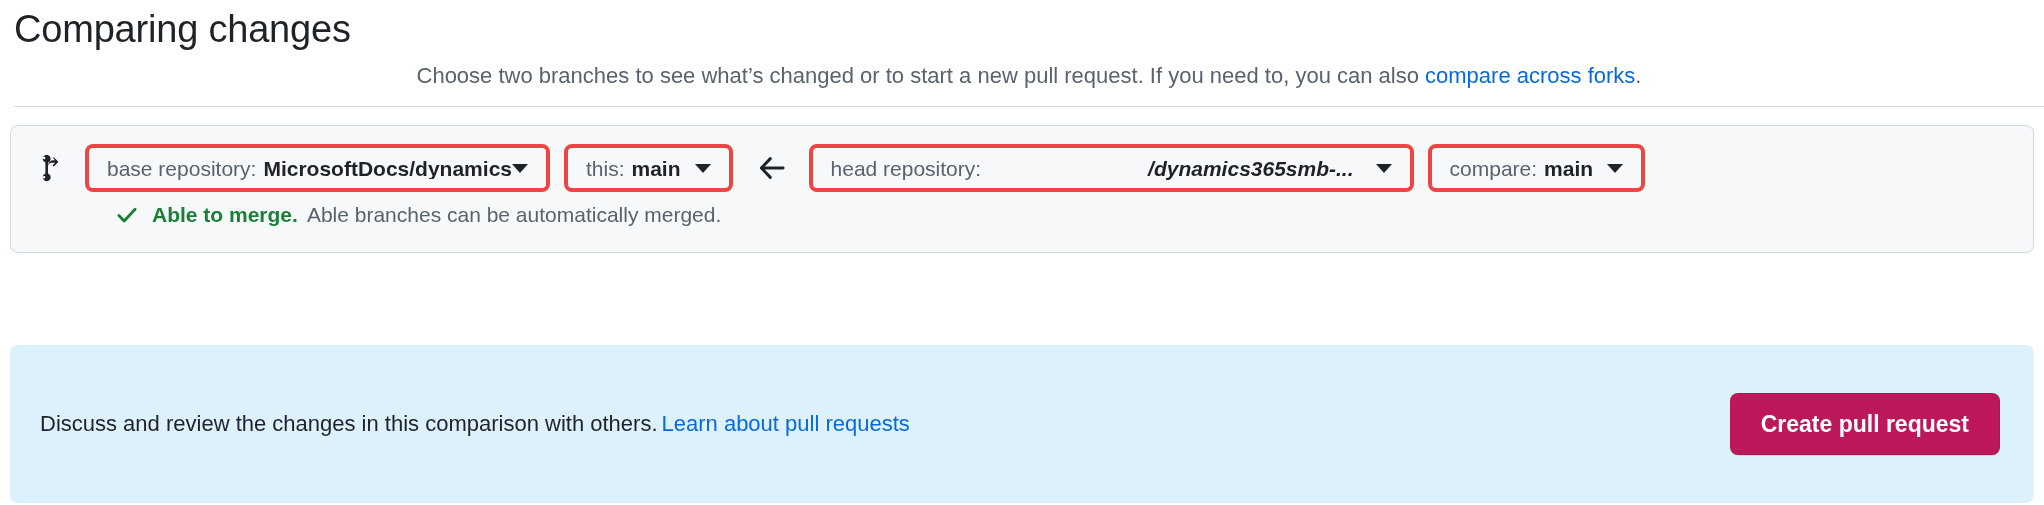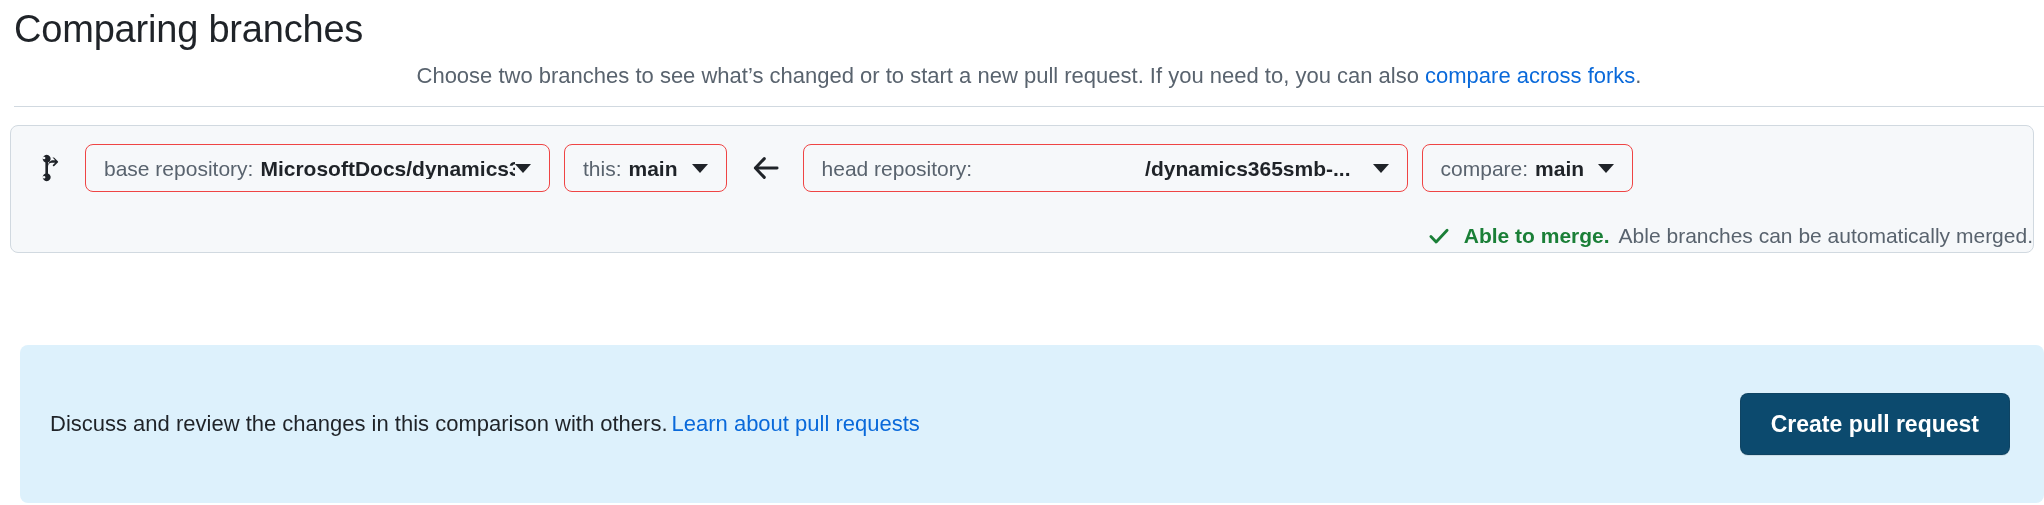--- a/index.html
+++ b/index.html
@@ -86,21 +86,21 @@
     color: #1f2328;
   }
   .compare-icon svg { display: block; }
 
   .btn {
     display: inline-flex;
     align-items: center;
     height: 48px;
     box-sizing: border-box;
     background: #f6f8fa;
-    border: 1px solid #ef4444;
+    border: 4px solid #ef4444;
     border-radius: 8px;
     padding: 0 18px;
     font-size: 21px;
     line-height: 1;
     cursor: pointer;
     white-space: nowrap;
     color: #1f2328;
     margin-right: 14px;
   }
 
@@ -126,21 +126,21 @@
   
   .btn-base-repo { width: 465px; }
   .btn-base-repo .val {
     overflow: hidden;
     text-overflow: clip;
     white-space: nowrap;
   }
   .btn-base-repo .caret { margin-left: auto; }
 
   .btn-head-repo { width: 605px; }
-  .btn-head-repo .val { margin-left: auto; }
+  .btn-head-repo .val { margin-left: auto; font-style: italic; }
   .btn-head-repo .caret { margin-left: 22px; }
 
   .arrow-left {
     flex: 0 0 auto;
     width: 46px;
     display: flex;
     align-items: center;
     justify-content: center;
     color: #1f2328;
     font-size: 30px;
@@ -148,44 +148,43 @@
     margin-right: 14px;
     margin-left: 2px;
   }
   .arrow-left svg { display: block; }
 
   
   .merge-status {
     display: flex;
     align-items: center;
     padding-left: 104px;
-    margin-top: 28px;
+    margin-top: 7px;
     font-size: 21px;
     line-height: 28px;
     color: #59636e;
     white-space: nowrap;
-    justify-content: flex-end;
   }
   .check-icon {
     color: #1a7f37;
     margin-right: 13px;
     display: inline-flex;
     align-items: center;
   }
   .check-icon svg { display: block; }
   .merge-strong {
     color: #1a7f37;
     font-weight: 700;
     margin-right: 9px;
   }
 
   
   .banner {
     position: absolute;
-    left: 20px;
+    left: 10px;
     top: 345px;
     width: 2024px;
     height: 158px;
     box-sizing: border-box;
     background: #ddf1fc;
     border-radius: 8px;
     display: flex;
     align-items: center;
     justify-content: space-between;
     padding: 0 34px 0 30px;
@@ -197,21 +196,21 @@
     white-space: nowrap;
   }
   .banner-text .link {
     color: #0969da;
     text-decoration: none;
     cursor: pointer;
     margin-left: 4px;
   }
 
   .btn-primary {
-    background: #0c4a6e;
+    background: #be185d;
     color: #ffffff;
     border: 1px solid rgba(31,35,40,0.15);
     border-radius: 8px;
     font-size: 23px;
     font-weight: 700;
     padding: 0 30px;
     height: 62px;
     display: inline-flex;
     align-items: center;
     justify-content: center;
@@ -220,21 +219,21 @@
     box-shadow: 0 1px 0 rgba(31,35,40,0.10);
     font-family: "Liberation Sans", "DejaVu Sans", sans-serif;
   }
 </style>
 </head>
 <body>
 
 <div class="page">
 
   <div class="header">
-    <h1 class="page-title">Comparing branches</h1>
+    <h1 class="page-title">Comparing changes</h1>
     <div class="subtitle">
       <span>Choose two branches to see what’s changed or to start a new pull request. If you need to, you can also </span><a class="link" href="#">compare across forks</a><span>.</span>
     </div>
     <div class="divider"></div>
   </div>
 
   <div class="compare-panel">
 
     <div class="selector-row">
 

